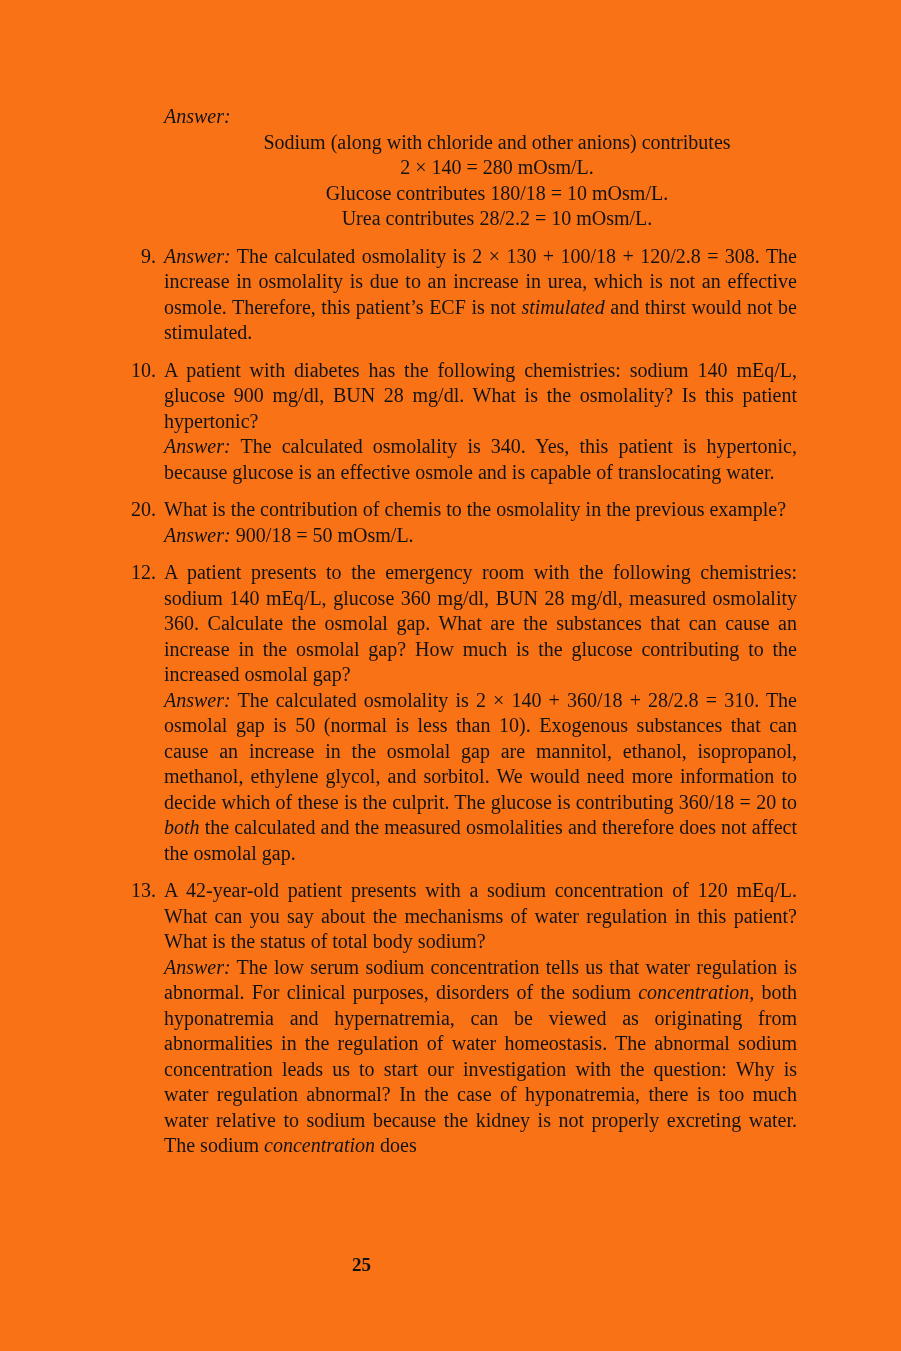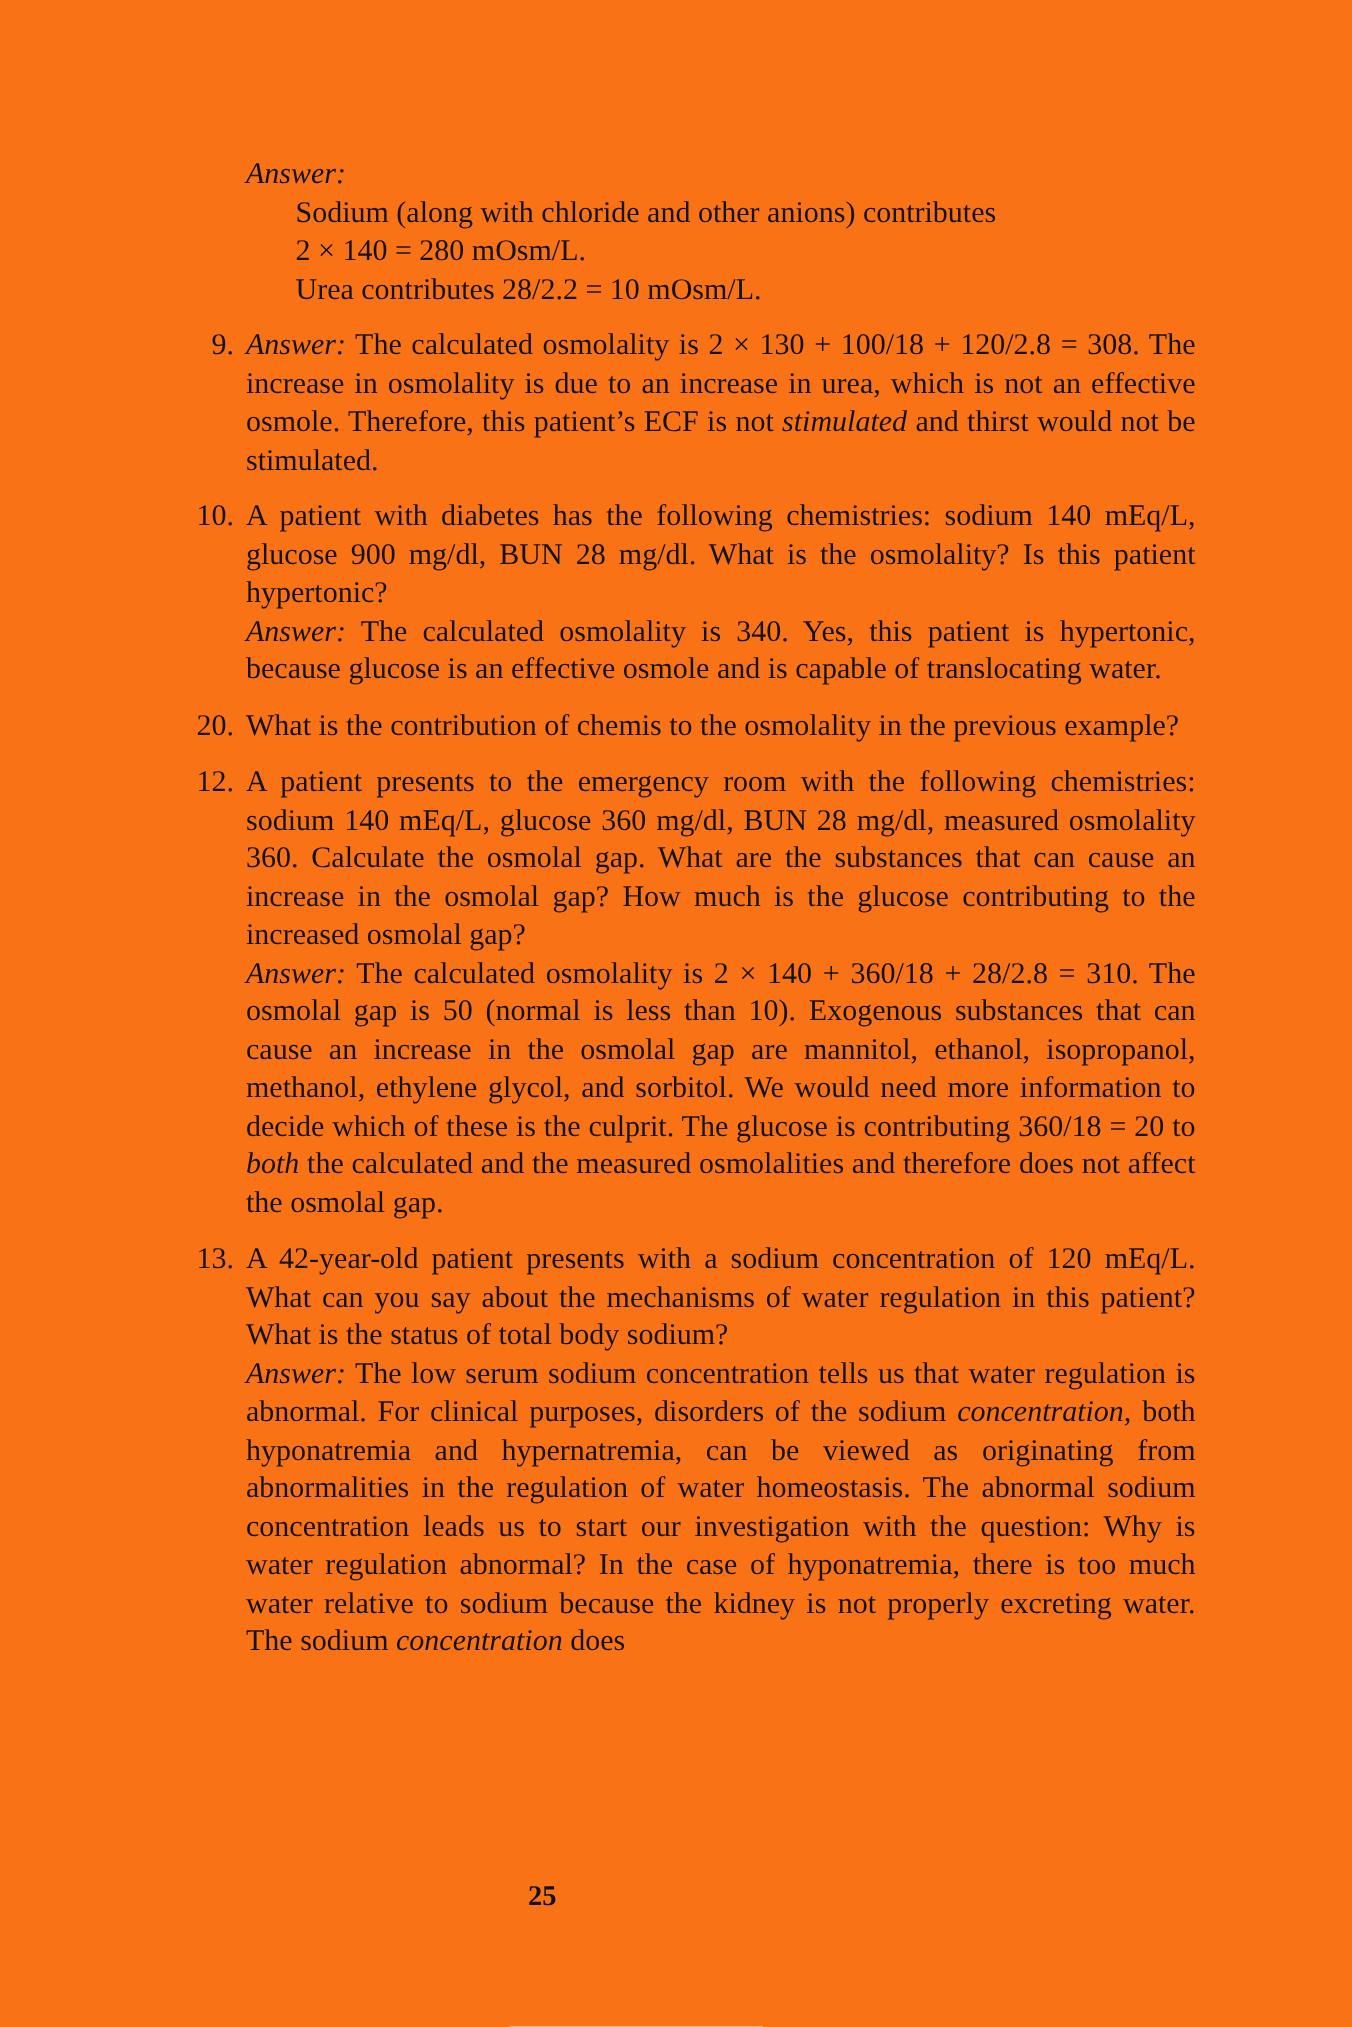--- a/index.html
+++ b/index.html
@@ -24,21 +24,21 @@
     top: 104px;
     width: 633px;
   }
   .intro-label {
     font-style: italic;
   }
   .intro-lines {
     margin-left: 33px;
   }
   .line {
-    text-align: left;
+    text-align: center;
   }
   .items .item {
     position: relative;
     margin-top: 12px;
   }
   .item .num {
     position: absolute;
     left: -46px;
     top: 0;
     width: 38px;
@@ -67,37 +67,39 @@
 <body>
 
 <div class="page">
   <div class="content">
 
     <div class="intro">
       <div class="intro-label">Answer:</div>
       <div class="intro-lines">
           <div class="line">Sodium (along with chloride and other anions) contributes</div>
           <div class="line">2 × 140 = 280 mOsm/L.</div>
+          <div class="line">Glucose contributes 180/18 = 10 mOsm/L.</div>
           <div class="line">Urea contributes 28/2.2 = 10 mOsm/L.</div>
         </div>
     </div>
 
     <div class="items">
         <div class="item">
           <span class="num">9.</span>
           <div class="para"><em>Answer:</em> The calculated osmolality is 2 × 130 + 100/18 + 120/2.8 = 308. The increase in osmolality is due to an increase in urea, which is not an effective osmole. Therefore, this patient’s ECF is not <em>stimulated</em> and thirst would not be stimulated.</div>
         </div>
         <div class="item">
           <span class="num">10.</span>
           <div class="para">A patient with diabetes has the following chemistries: sodium 140 mEq/L, glucose 900 mg/dl, BUN 28 mg/dl. What is the osmolality? Is this patient hypertonic?</div>
           <div class="para"><em>Answer:</em> The calculated osmolality is 340. Yes, this patient is hypertonic, because glucose is an effective osmole and is capable of translocating water.</div>
         </div>
         <div class="item">
           <span class="num">20.</span>
           <div class="para">What is the contribution of chemis to the osmolality in the previous example?</div>
+          <div class="para"><em>Answer:</em> 900/18 = 50 mOsm/L.</div>
         </div>
         <div class="item">
           <span class="num">12.</span>
           <div class="para">A patient presents to the emergency room with the following chemis­tries: sodium 140 mEq/L, glucose 360 mg/dl, BUN 28 mg/dl, measured osmolality 360. Calculate the osmolal gap. What are the substances that can cause an increase in the osmolal gap? How much is the glucose contributing to the increased osmolal gap?</div>
           <div class="para"><em>Answer:</em> The calculated osmolality is 2 × 140 + 360/18 + 28/2.8 = 310. The osmolal gap is 50 (normal is less than 10). Exogenous substances that can cause an increase in the osmolal gap are mannitol, ethanol, iso­propanol, methanol, ethylene glycol, and sorbitol. We would need more information to decide which of these is the culprit. The glucose is con­tributing 360/18 = 20 to <em>both</em> the calculated and the measured osmolali­ties and therefore does not affect the osmolal gap.</div>
         </div>
         <div class="item">
           <span class="num">13.</span>
           <div class="para">A 42-year-old patient presents with a sodium concentration of 120 mEq/L. What can you say about the mechanisms of water regulation in this patient? What is the status of total body sodium?</div>
           <div class="para"><em>Answer:</em> The low serum sodium concentration tells us that water regu­lation is abnormal. For clinical purposes, disorders of the sodium <em>con­centration,</em> both hyponatremia and hypernatremia, can be viewed as originating from abnormalities in the regulation of water homeostasis. The abnormal sodium concentration leads us to start our investigation with the question: Why is water regulation abnormal? In the case of hyponatremia, there is too much water relative to sodium because the kidney is not properly excreting water. The sodium <em>concentration</em> does</div>

